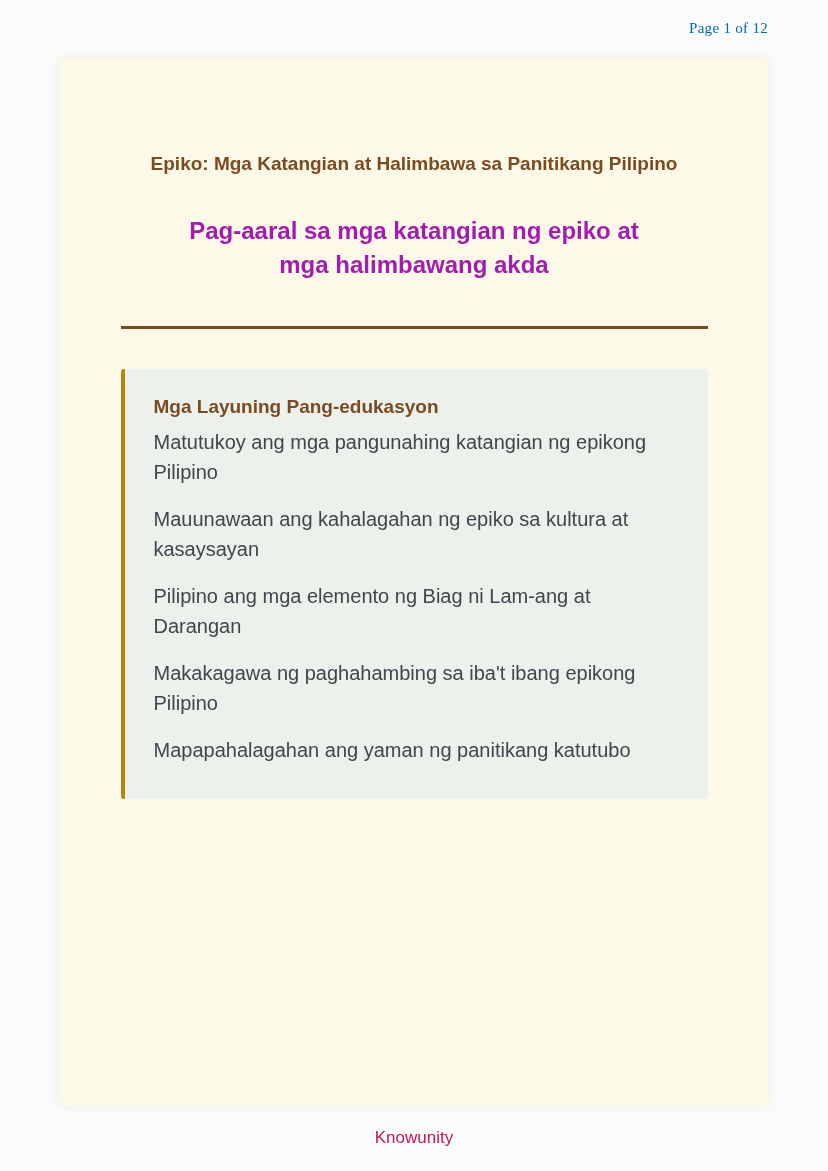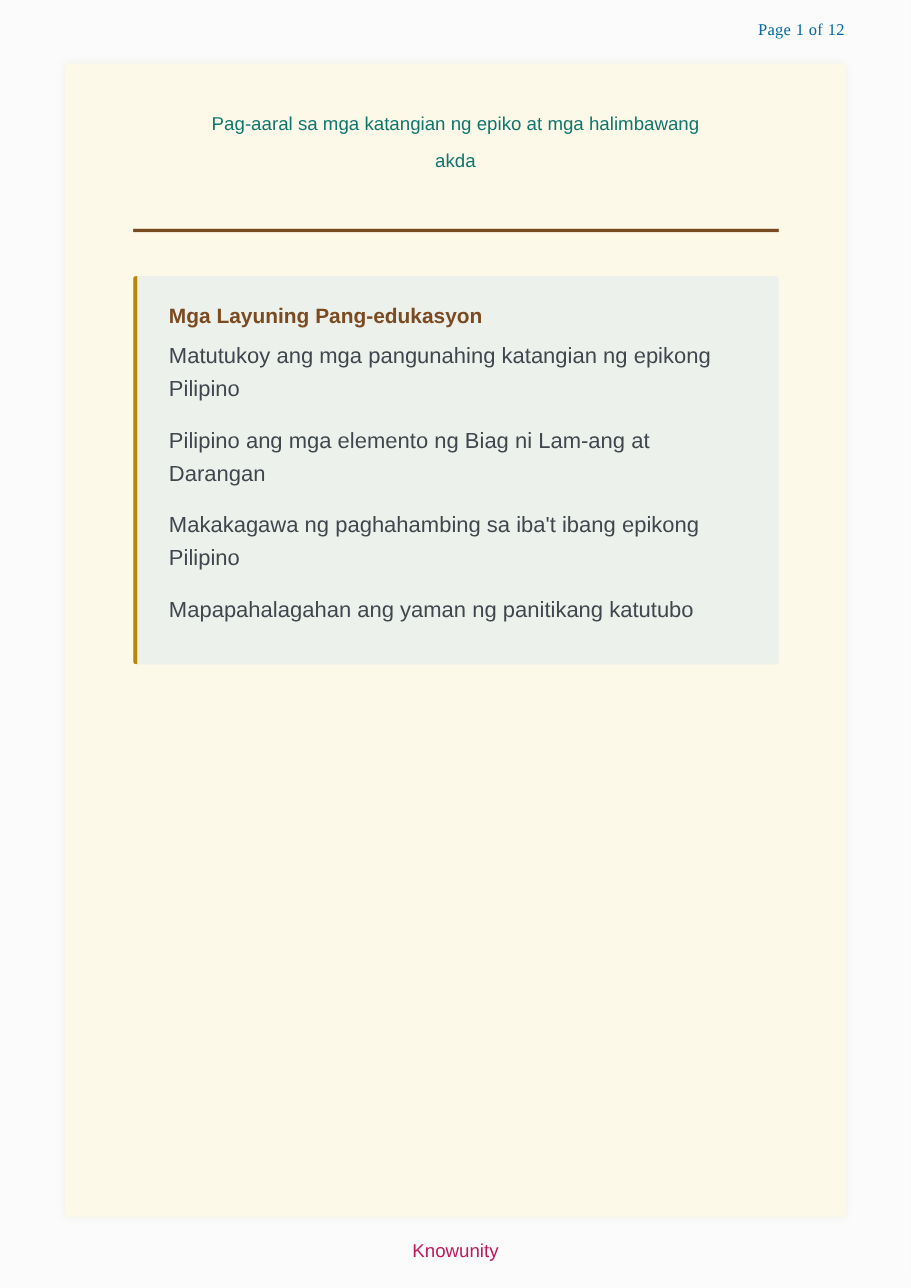--- a/index.html
+++ b/index.html
@@ -40,24 +40,24 @@
     text-align: center;
     font-size: 19px;
     line-height: 24px;
     font-weight: bold;
     color: #7b4a21;
   }
   .doc-subtitle {
     margin: 38px auto 0;
     max-width: 470px;
     text-align: center;
-    font-size: 17px;
+    font-size: 24px;
     line-height: 34px;
-    font-weight: 400;
-    color: #0f766e;
+    font-weight: 700;
+    color: #a21caf;
   }
   .divider {
     width: 587px;
     height: 0;
     margin: 44px auto 0;
     border: none;
     border-top: 3px solid #7a4a1f;
   }
   .objectives-box {
     width: 587px;
@@ -96,29 +96,31 @@
 </style>
 </head>
 <body>
 
 <div class="canvas">
 
   <div class="page-indicator">Page 1 of 12</div>
 
   <div class="paper">
 
+    <h1 class="doc-title">Epiko: Mga Katangian at Halimbawa sa Panitikang Pilipino</h1>
 
     <p class="doc-subtitle">Pag-aaral sa mga katangian ng epiko at mga halimbawang akda</p>
 
     <hr class="divider">
 
     <div class="objectives-box">
       <h2 class="objectives-heading">Mga Layuning Pang-edukasyon</h2>
 
       <p class="objective-item">Matutukoy ang mga pangunahing katangian ng epikong Pilipino</p>
+      <p class="objective-item">Mauunawaan ang kahalagahan ng epiko sa kultura at kasaysayan</p>
       <p class="objective-item">Pilipino ang mga elemento ng Biag ni Lam-ang at Darangan</p>
       <p class="objective-item">Makakagawa ng paghahambing sa iba't ibang epikong Pilipino</p>
       <p class="objective-item">Mapapahalagahan ang yaman ng panitikang katutubo</p>
     </div>
 
   </div>
 
   <div class="footer-brand">Knowunity</div>
 
 </div>

